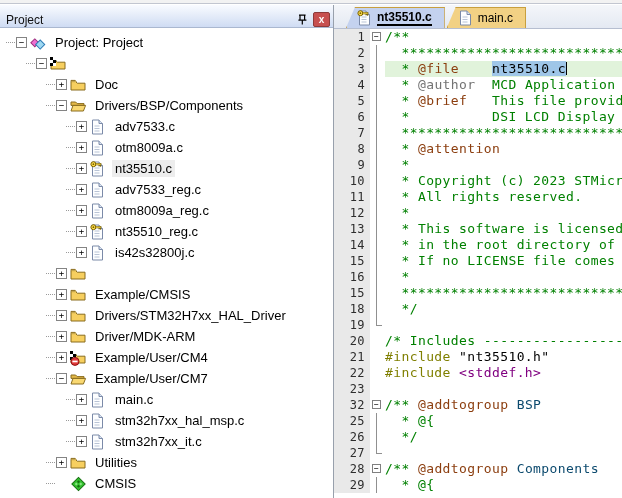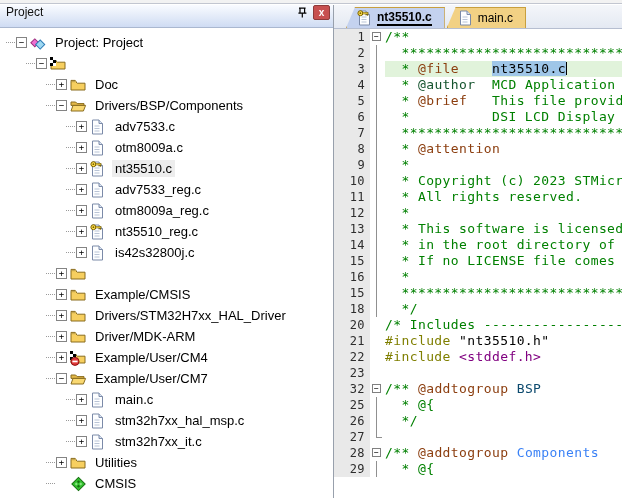--- a/index.html
+++ b/index.html
@@ -4,21 +4,21 @@
 <style>
   html,body{margin:0;padding:0;}
   body{width:622px;height:498px;overflow:hidden;position:relative;background:#fff;
        font-family:"Liberation Sans",sans-serif;-webkit-font-smoothing:antialiased;}
   .topstrip{position:absolute;top:0;left:0;width:622px;height:4px;background:#f2f2f2;
             border-bottom:1px solid #c2c6d0;box-sizing:border-box;}
   
   .panel{position:absolute;top:5px;left:0;width:334px;bottom:0;background:#fff;
          border-right:1px solid #98a0ac;box-sizing:border-box;}
   .panel-header{height:22px;background:linear-gradient(#f9fbff,#cfdcf3);
-                display:flex;align-items:flex-start;padding:0 3px 0 6px;
+                display:flex;align-items:flex-end;padding:0 3px 0 6px;
                 border-bottom:1px solid #aab8d0;}
   .panel-title{flex:1;font-size:12px;color:#111;}
   .pin-btn{width:16px;height:15px;display:flex;align-items:center;justify-content:center;cursor:pointer;}
   .close-btn{width:17px;height:15px;margin-left:3px;border-radius:2px;
              display:flex;align-items:center;justify-content:center;
              color:#fff;font-size:10px;font-weight:bold;cursor:pointer;
              border:1px solid #8d3a3a;box-sizing:border-box;line-height:1;}
   .tree{position:absolute;top:23px;left:0;right:0;bottom:0;overflow:hidden;padding:4px 0 0 4px;}
   .tree-row{height:21px;display:flex;align-items:center;white-space:nowrap;font-size:13px;color:#000;}
   .indent{display:inline-block;height:1px;}
@@ -421,21 +421,21 @@
         <span class="fold">
           <span class="vline"></span>
         </span>
         <span class="codetext" style="background: rgb(225, 243, 219);"><span style="color: rgb(0, 128, 0);">  * </span><span style="color: rgb(139, 61, 14);">@file</span><span style="color: rgb(0, 128, 0);">    </span><span style="background: rgb(159, 198, 232); color: rgb(0, 0, 0);">nt35510.c</span><span class="caret"></span></span>
       </div>
       <div class="cline">
         <span class="ln">4</span>
         <span class="fold">
           <span class="vline"></span>
         </span>
-        <span class="codetext"><span style="color: rgb(0, 128, 0);">  * </span><span style="color: #14532d;">@author</span><span style="color: rgb(0, 128, 0);">  MCD Application Team</span></span>
+        <span class="codetext"><span style="color: rgb(0, 128, 0);">  * </span><span style="color: #737373;">@author</span><span style="color: rgb(0, 128, 0);">  MCD Application Team</span></span>
       </div>
       <div class="cline">
         <span class="ln">5</span>
         <span class="fold">
           <span class="vline"></span>
         </span>
         <span class="codetext"><span style="color: rgb(0, 128, 0);">  * </span><span style="color: rgb(139, 61, 14);">@brief</span><span style="color: rgb(0, 128, 0);">   This file provides the LCD Driver for</span></span>
       </div>
       <div class="cline">
         <span class="ln">6</span>
@@ -520,20 +520,28 @@
           <span class="vline"></span>
         </span>
         <span class="codetext"><span style="color: rgb(0, 128, 0);">  ******************************************************************************</span></span>
       </div>
       <div class="cline">
         <span class="ln">18</span>
         <span class="fold">
           <span class="vline"></span>
         </span>
         <span class="codetext"><span style="color: rgb(0, 128, 0);">  */</span></span>
+      </div>
+      <div class="cline">
+        <span class="ln">19</span>
+        <span class="fold">
+          <span class="vhalf"></span>
+          <span class="hend"></span>
+        </span>
+        <span class="codetext"></span>
       </div>
       <div class="cline">
         <span class="ln">20</span>
         <span class="fold"></span>
         <span class="codetext"><span style="color: rgb(0, 128, 0);">/* Includes ------------------------------------------------------------------*/</span></span>
       </div>
       <div class="cline">
         <span class="ln">21</span>
         <span class="fold"></span>
         <span class="codetext"><span style="color: rgb(127, 127, 0);">#include </span><span style="color: rgb(0, 0, 0);">"nt35510.h"</span></span>
@@ -575,21 +583,21 @@
           <span class="vhalf"></span>
           <span class="hend"></span>
         </span>
         <span class="codetext"></span>
       </div>
       <div class="cline">
         <span class="ln">28</span>
         <span class="fold">
           <span class="fbox">−</span>
         </span>
-        <span class="codetext"><span style="color: rgb(0, 128, 0);">/** </span><span style="color: rgb(139, 61, 14);">@addtogroup</span><span style="color: #3b82f6;"> Components</span></span>
+        <span class="codetext"><span style="color: rgb(0, 128, 0);">/** </span><span style="color: rgb(139, 61, 14);">@addtogroup</span><span style="color: #0c4a6e;"> Components</span></span>
       </div>
       <div class="cline">
         <span class="ln">29</span>
         <span class="fold">
           <span class="vline"></span>
         </span>
         <span class="codetext"><span style="color: rgb(0, 128, 0);">  * @{</span></span>
       </div>
     </div>
 </div>

